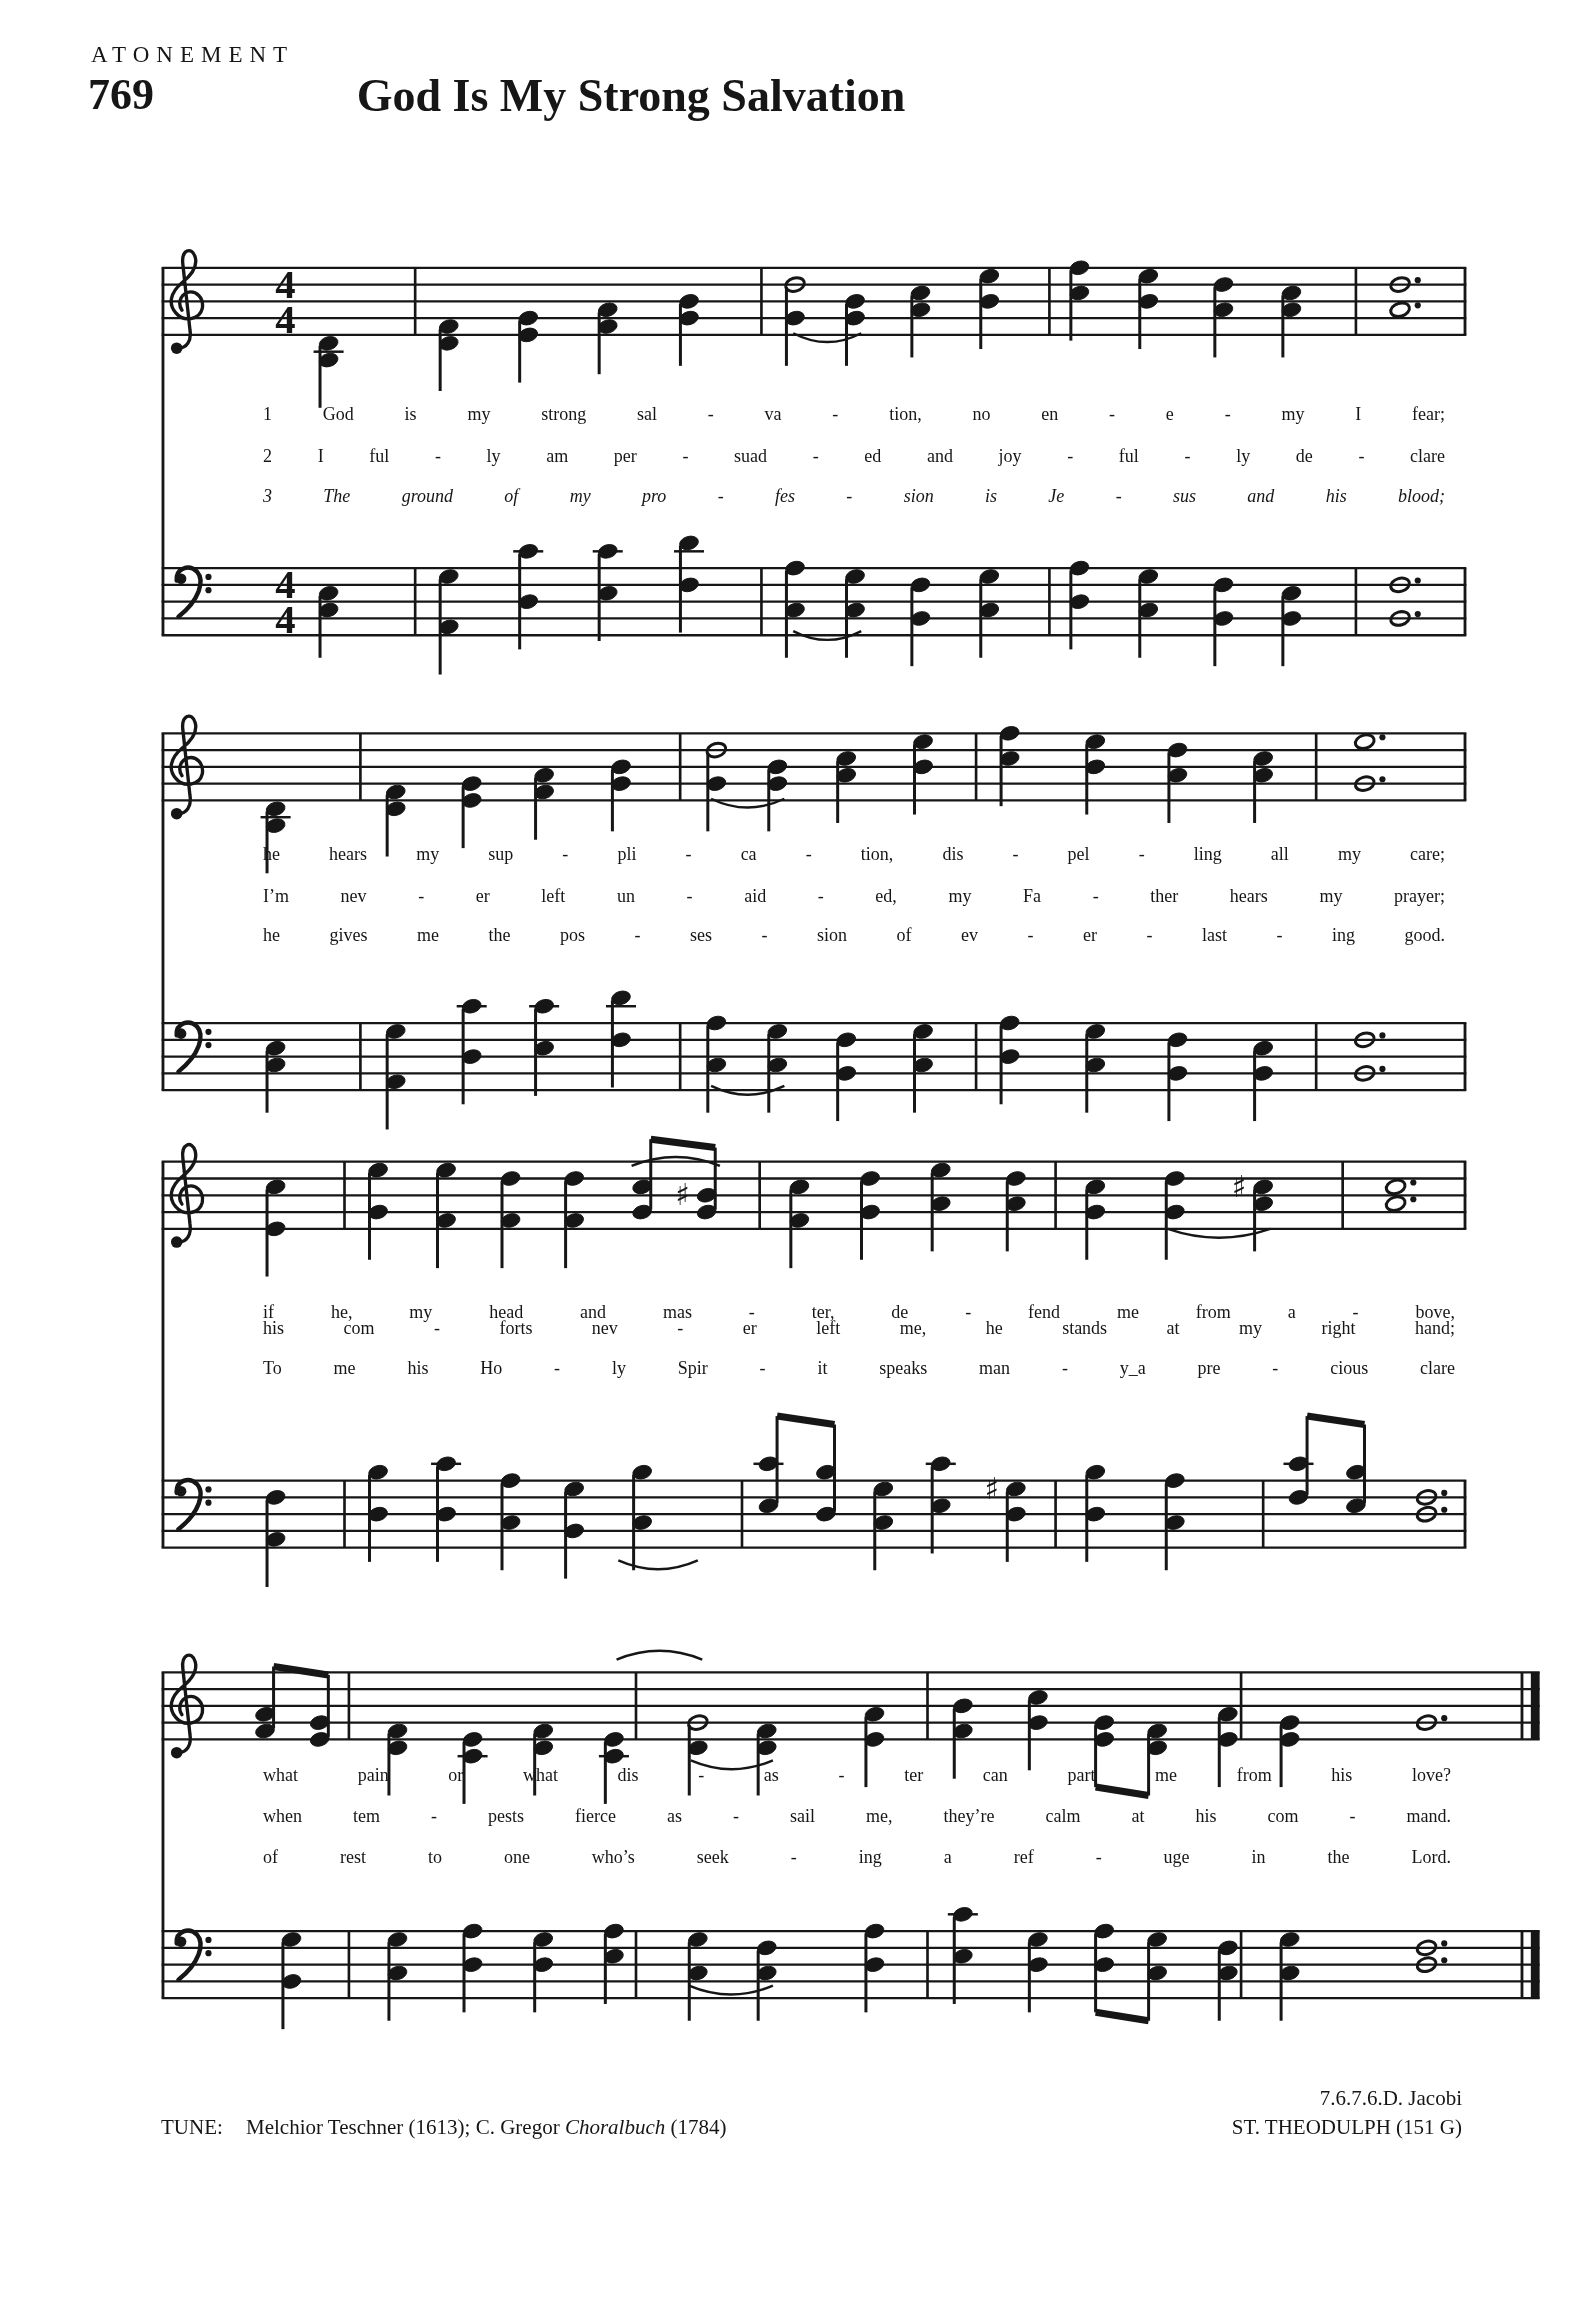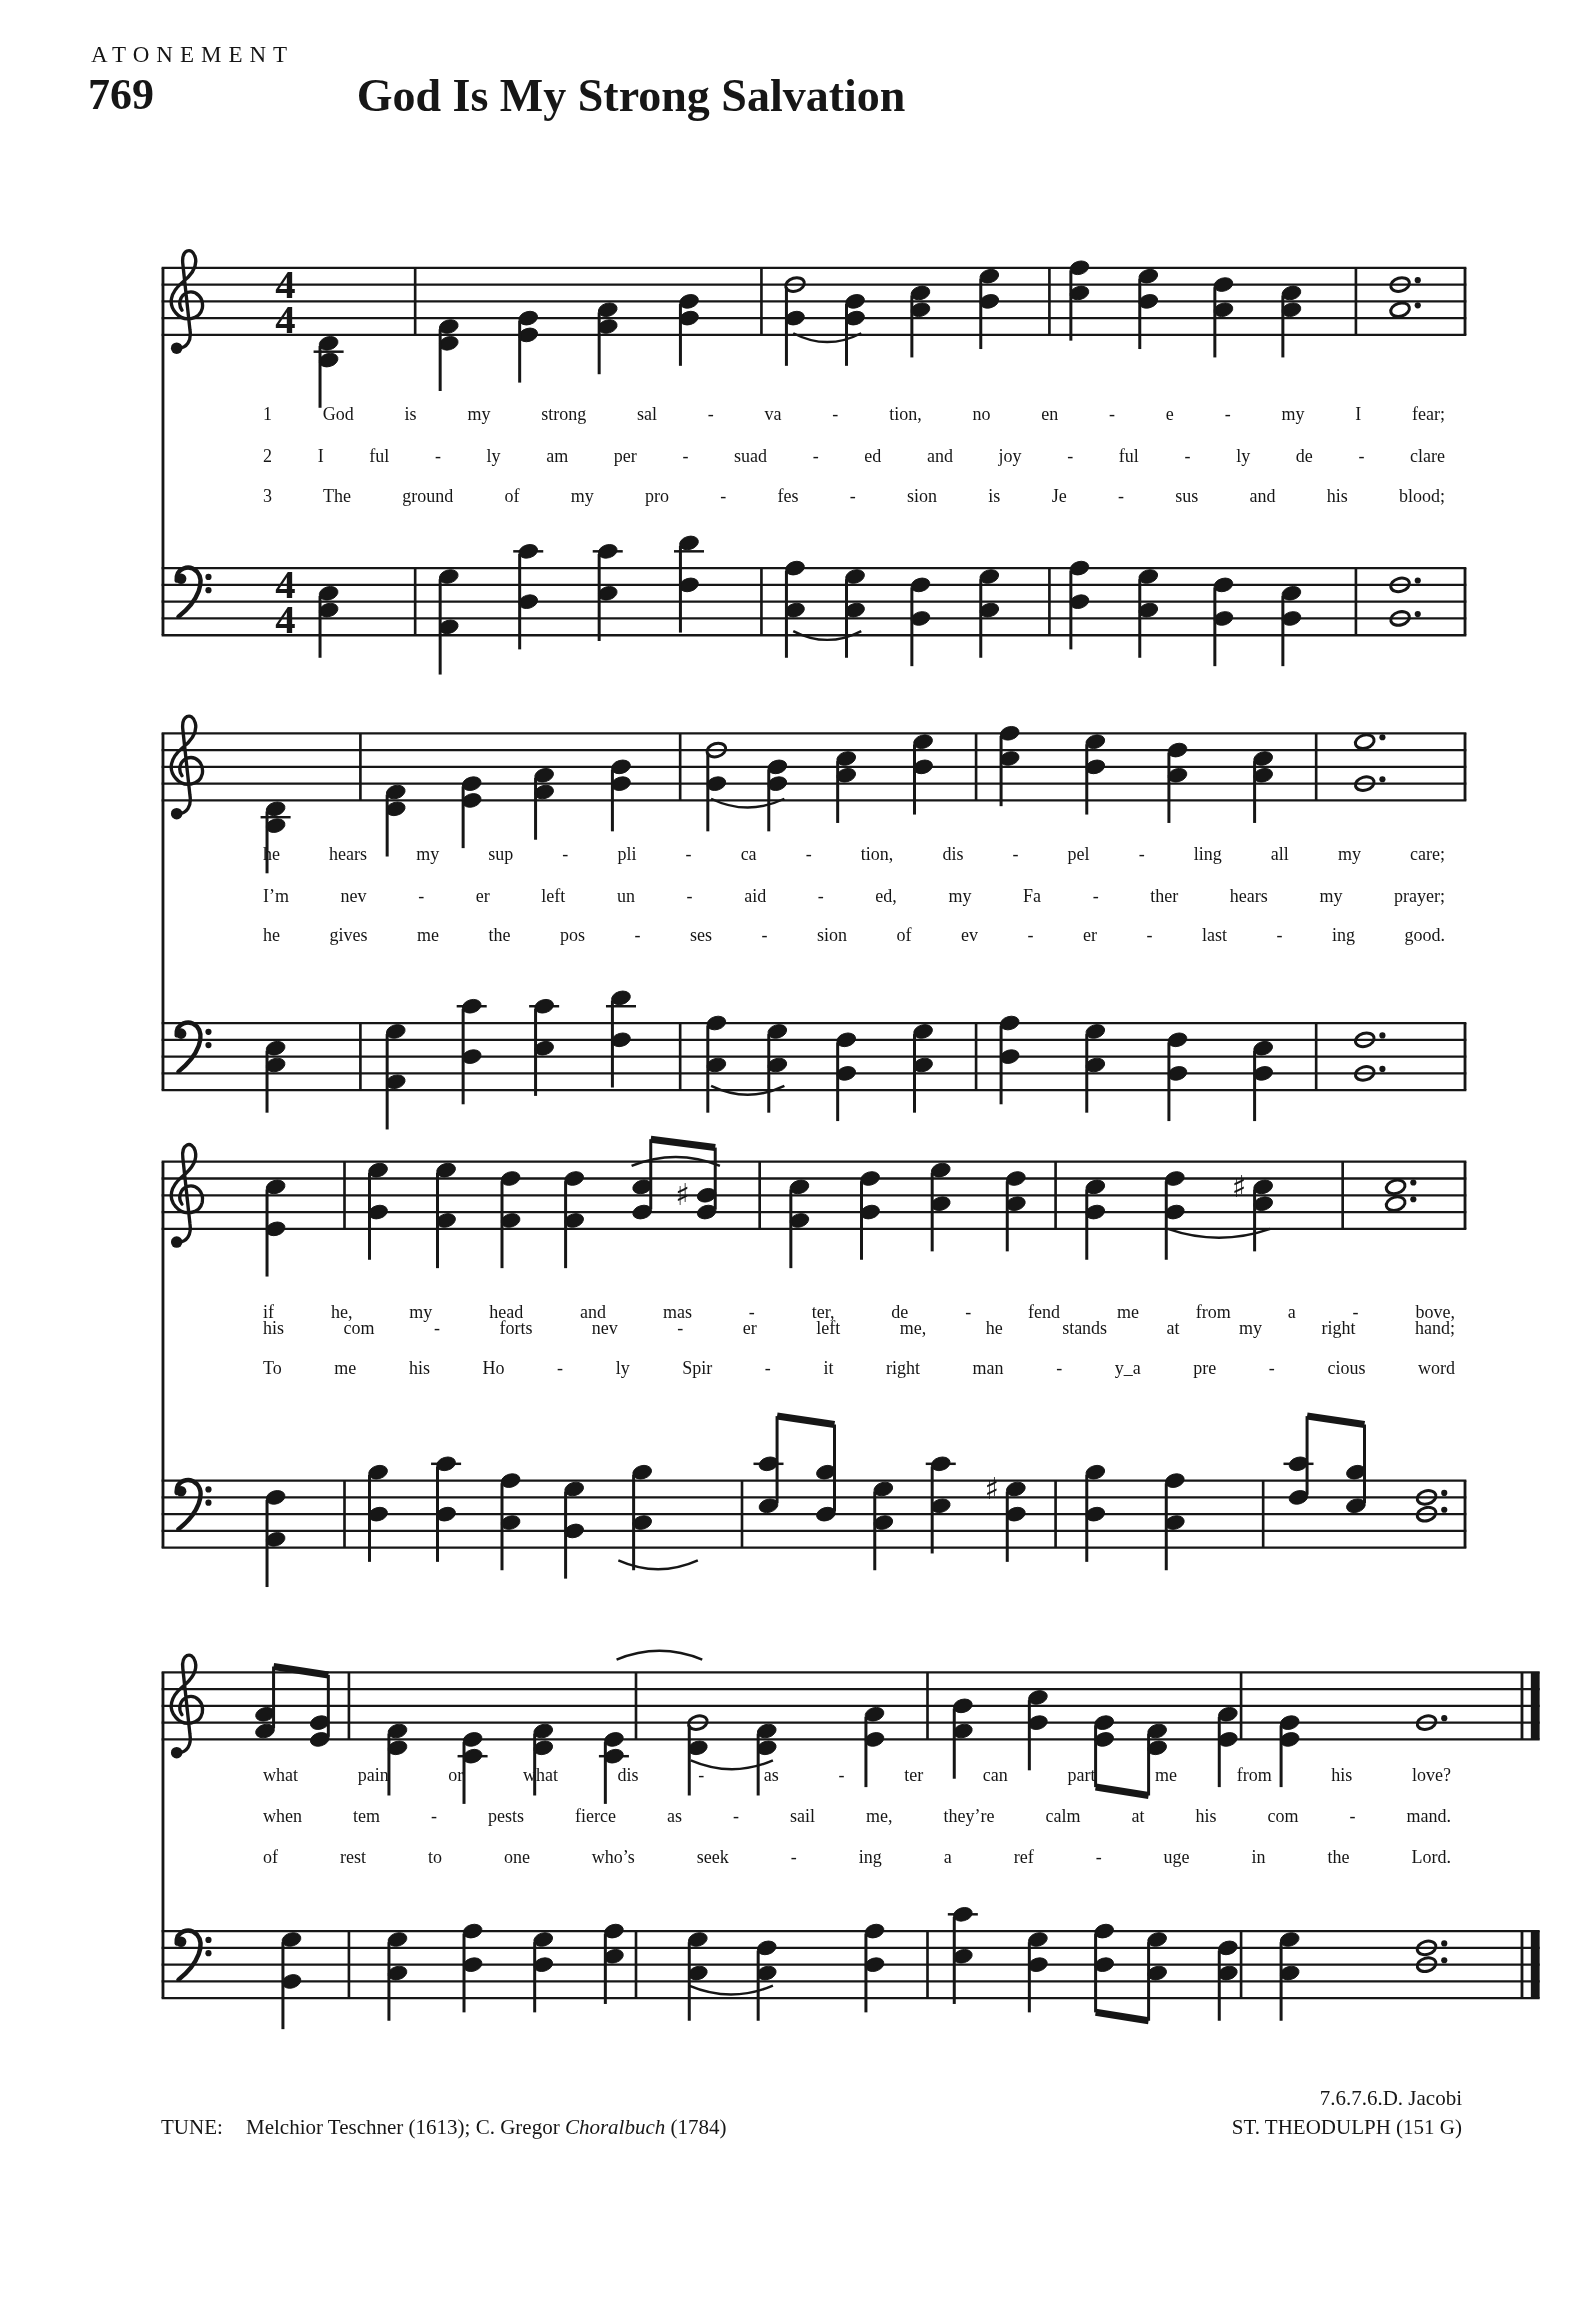--- a/index.html
+++ b/index.html
@@ -557,29 +557,29 @@
     </svg>
 
   <div class="abs category" style="left:91px;top:42px;">ATONEMENT</div>
 
   <div class="abs hymn-number" style="left:88px;top:69px;">769</div>
 
   <div class="abs title" style="left:247px;top:69px;width:768px;">God Is My Strong Salvation</div>
 
   <div class="abs lyric-line" style="left:263px;top:399px;width:1182px;">1 God is my strong sal - va - tion, no en - e - my I fear;</div>
   <div class="abs lyric-line" style="left:263px;top:441px;width:1182px;">2 I ful - ly am per - suad - ed and joy - ful - ly de - clare</div>
-  <div class="abs lyric-line" style="left:263px;top:481px;width:1182px;">3 The ground of my pro - fes - sion is Je - sus and his blood;</div>
+  <div class="abs lyric-line" style="left:263px;top:481px;width:1182px;font-style:italic;">3 The ground of my pro - fes - sion is Je - sus and his blood;</div>
 
   <div class="abs lyric-line" style="left:263px;top:839px;width:1182px;">he hears my sup - pli - ca - tion, dis - pel - ling all my care;</div>
   <div class="abs lyric-line" style="left:263px;top:881px;width:1182px;">I’m nev - er left un - aid - ed, my Fa - ther hears my prayer;</div>
   <div class="abs lyric-line" style="left:263px;top:920px;width:1182px;">he gives me the pos - ses - sion of ev - er - last - ing good.</div>
 
   <div class="abs lyric-line" style="left:263px;top:1272px;width:1192px;margin-top:25px;">if he, my head and mas - ter, de - fend me from a - bove,</div>
   <div class="abs lyric-line" style="left:263px;top:1313px;width:1192px;">his com - forts nev - er left me, he stands at my right hand;</div>
-  <div class="abs lyric-line" style="left:263px;top:1353px;width:1192px;">To me his Ho - ly Spir - it right man - y_a pre - cious word</div>
+  <div class="abs lyric-line" style="left:263px;top:1353px;width:1192px;">To me his Ho - ly Spir - it speaks man - y_a pre - cious clare</div>
 
   <div class="abs lyric-line" style="left:263px;top:1760px;width:1188px;">what pain or what dis - as - ter can part me from his love?</div>
   <div class="abs lyric-line" style="left:263px;top:1801px;width:1188px;">when tem - pests fierce as - sail me, they’re calm at his com - mand.</div>
   <div class="abs lyric-line" style="left:263px;top:1842px;width:1188px;">of rest to one who’s seek - ing a ref - uge in the Lord.</div>
 
   <div class="abs credit-line" style="left:161px;top:2115px;width:972px;">
     <span class="credit-label">TUNE:</span><span>Melchior Teschner (1613); C. Gregor </span><span class="ital">Choralbuch</span><span> (1784)</span>
   </div>
   <div class="abs credit-right" style="left:1109px;top:2086px;width:353px;">7.6.7.6.D. Jacobi</div>
   <div class="abs credit-right" style="left:1109px;top:2115px;width:353px;">ST. THEODULPH (151 G)</div>

